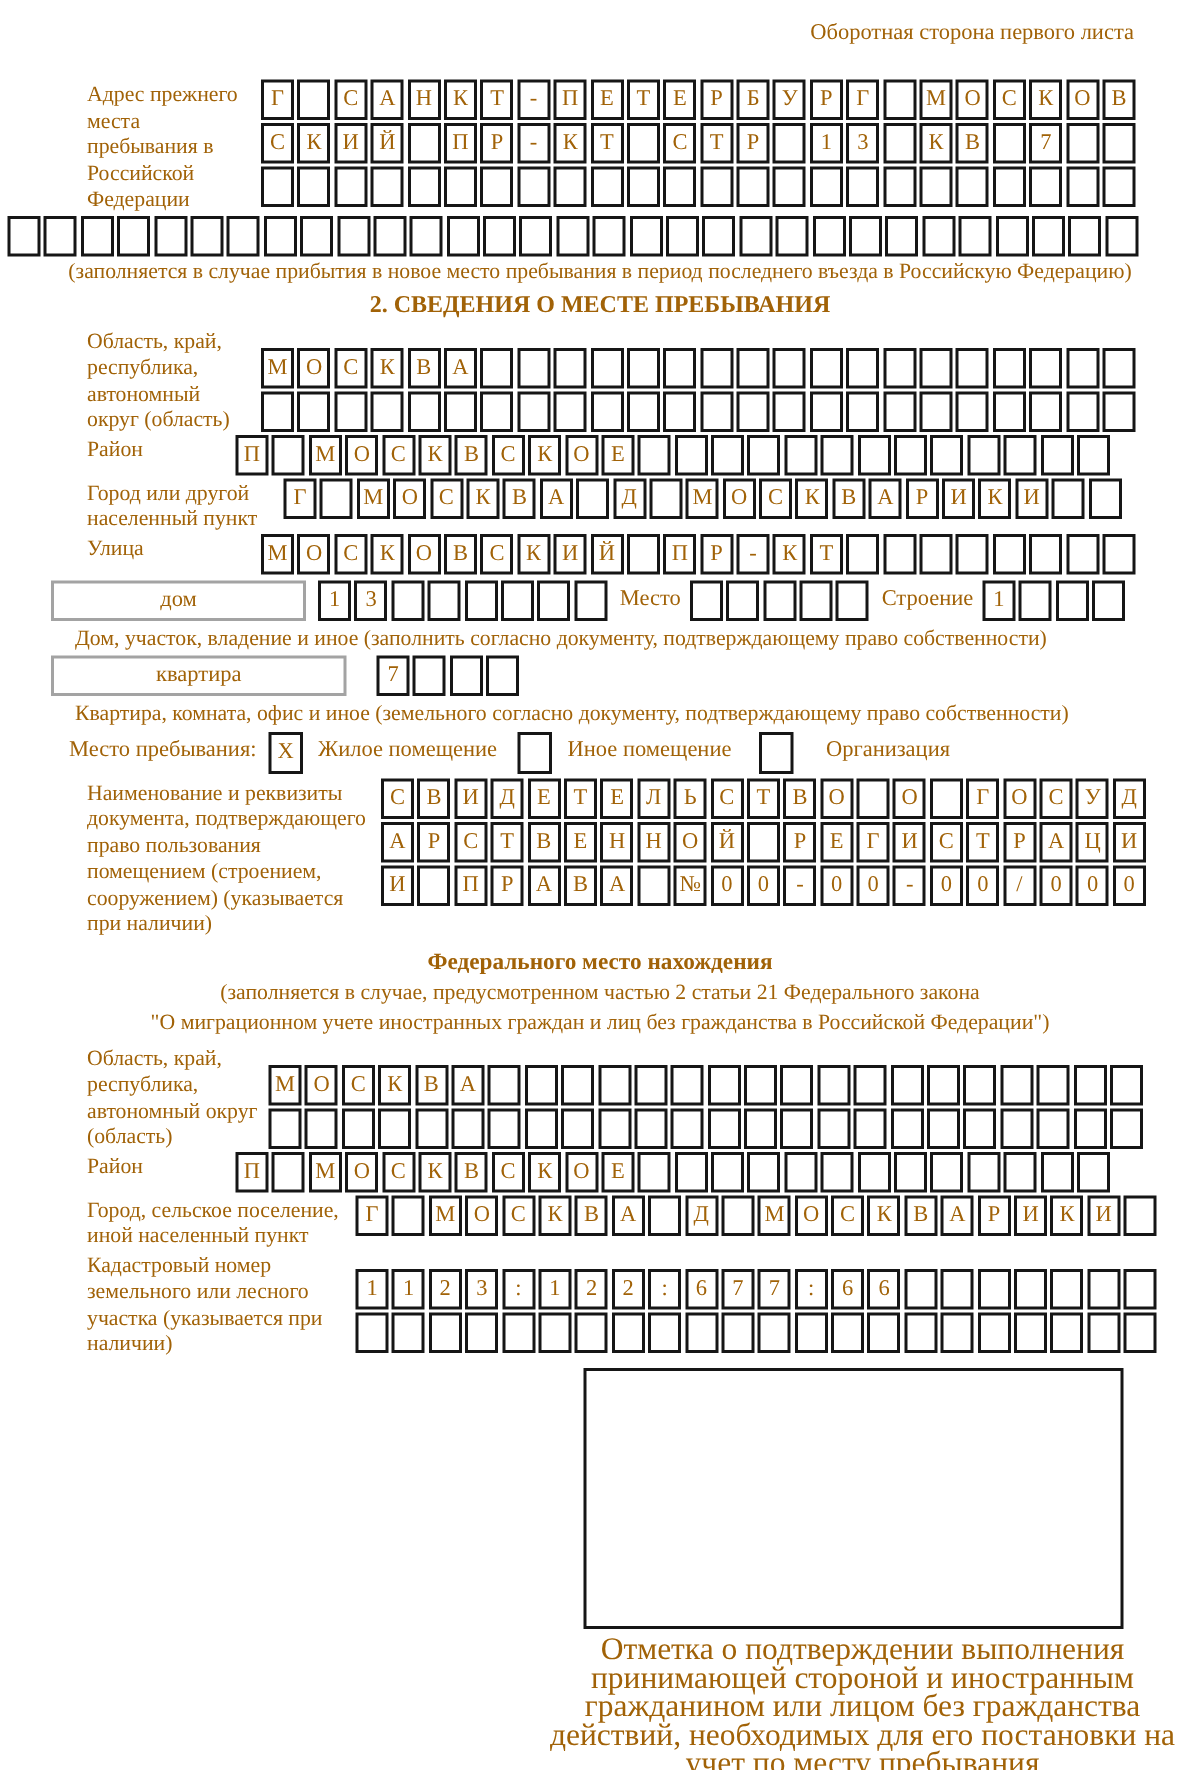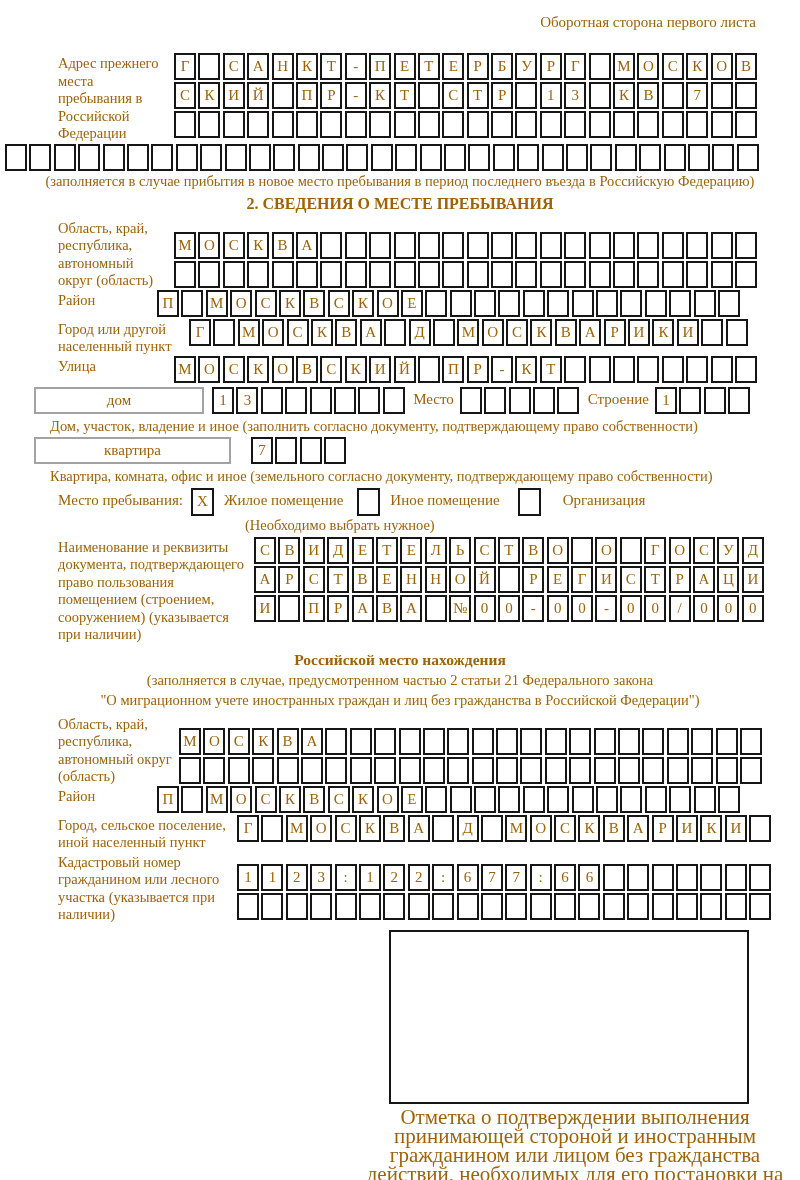--- a/index.html
+++ b/index.html
@@ -19,21 +19,21 @@
   .sec-title{text-align:center;font-weight:bold;font-size:16px;margin-top:5px;}
   .blk{margin-top:5px;}
   .blk72{min-height:72px;align-items:flex-end;}
   .house-row{display:flex;margin-left:34px;margin-top:2px;align-items:flex-start;}
   .widebox{box-sizing:content-box;height:23px;border:2px solid #a3a3a3;display:flex;align-items:center;
            justify-content:center;font-size:15px;flex-shrink:0;}
   .wb-dom{width:166px;margin-right:8px;}
   .wb-kv{width:193px;margin-right:20px;}
   .inline-lbl{font-size:15px;padding:4px 6px 0 6px;white-space:nowrap;}
   .caption-left{margin-left:50px;font-size:14.5px;margin-top:2px;}
-  .stay-row{display:flex;margin-left:58px;margin-top:3px;align-items:flex-start;}
+  .stay-row{display:flex;margin-left:46px;margin-top:3px;align-items:flex-start;}
   .stay-lbl{font-size:15px;padding-top:4px;}
   .chk{box-sizing:content-box;width:19px;height:24px;border:2px solid #161616;display:flex;align-items:center;
        justify-content:center;font-size:15px;flex-shrink:0;}
   .chk1{margin-left:8px}.optlbl{font-size:15px;padding-top:4px;}
   .o1{margin-left:10px}.b2{margin-left:14px}.o2{margin-left:10px}.b3{margin-left:18px}.o3{margin-left:22px}
   .choose-note{margin-left:245px;font-size:14.5px;margin-top:1px;}
   .doc-blk{margin-top:3px;min-height:107px;}
   .fact-title{text-align:center;font-weight:bold;font-size:15.5px;margin-top:7px;}
   .fact-sub{text-align:center;font-size:14.5px;margin-top:3px;}
   .cad-rows{margin-top:12px;}
@@ -357,21 +357,20 @@
 
   <div class="stay-row">
     <div class="stay-lbl">Место пребывания:</div>
     <div class="chk chk1">X</div>
     <div class="optlbl o1">Жилое помещение</div>
     <div class="chk b2"></div>
     <div class="optlbl o2">Иное помещение</div>
     <div class="chk b3"></div>
     <div class="optlbl o3">Организация</div>
   </div>
-  <div class="choose-note">(Необходимо выбрать нужное)</div>
 
   <div class="fieldrow doc-blk">
     <div class="lbl w192">Наименование и реквизиты документа, подтверждающего право пользования помещением (строением, сооружением) (указывается при наличии)</div>
     <div>
       <div class="cellrow">
           <span class="cell">С</span>
           <span class="cell">В</span>
           <span class="cell">И</span>
           <span class="cell">Д</span>
           <span class="cell">Е</span>
@@ -434,21 +433,21 @@
           <span class="cell">0</span>
           <span class="cell">0</span>
           <span class="cell">/</span>
           <span class="cell">0</span>
           <span class="cell">0</span>
           <span class="cell">0</span>
         </div>
     </div>
   </div>
 
-  <div class="fact-title">Российской место нахождения</div>
+  <div class="fact-title">Федерального место нахождения</div>
   <div class="fact-sub">(заполняется в случае, предусмотренном частью 2 статьи 21 Федерального закона</div>
   <div class="fact-sub">"О миграционном учете иностранных граждан и лиц без гражданства в Российской Федерации")</div>
 
   <div class="fieldrow blk blk72">
     <div class="lbl w117">Область, край, республика, автономный округ (область)</div>
     <div>
       <div class="cellrow">
           <span class="cell">М</span>
           <span class="cell">О</span>
           <span class="cell">С</span>
@@ -555,21 +554,21 @@
         <span class="cell">А</span>
         <span class="cell">Р</span>
         <span class="cell">И</span>
         <span class="cell">К</span>
         <span class="cell">И</span>
         <span class="cell"></span>
       </div>
   </div>
 
   <div class="fieldrow">
-    <div class="lbl w175">Кадастровый номер гражданином или лесного участка (указывается при наличии)</div>
+    <div class="lbl w175">Кадастровый номер земельного или лесного участка (указывается при наличии)</div>
     <div class="cad-rows">
       <div class="cellrow">
           <span class="cell">1</span>
           <span class="cell">1</span>
           <span class="cell">2</span>
           <span class="cell">3</span>
           <span class="cell">:</span>
           <span class="cell">1</span>
           <span class="cell">2</span>
           <span class="cell">2</span>

